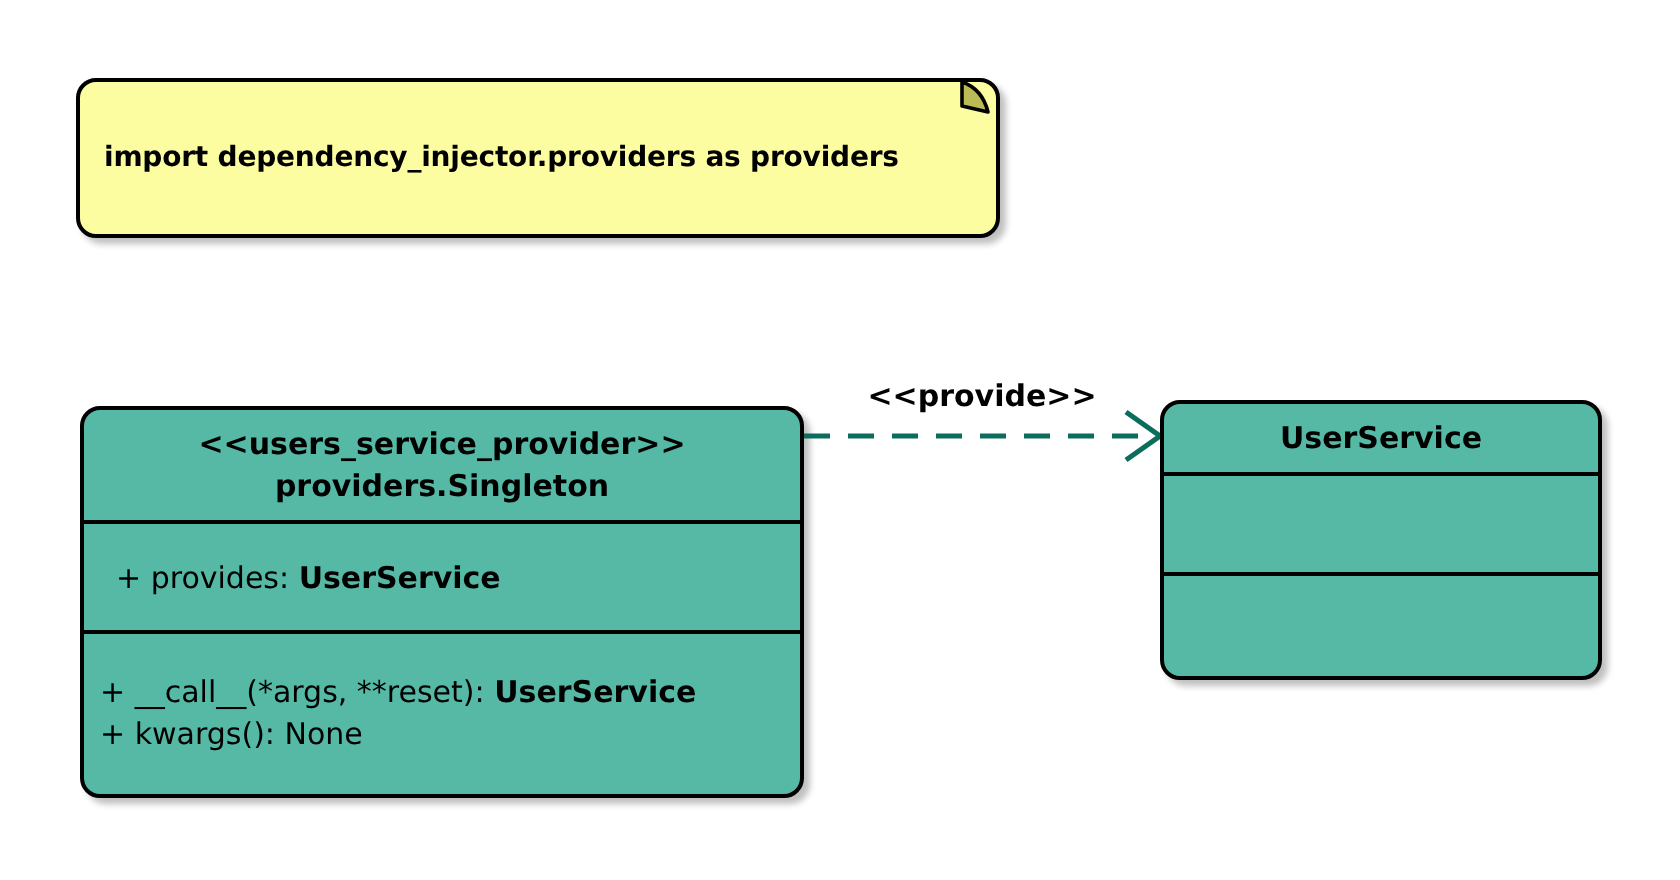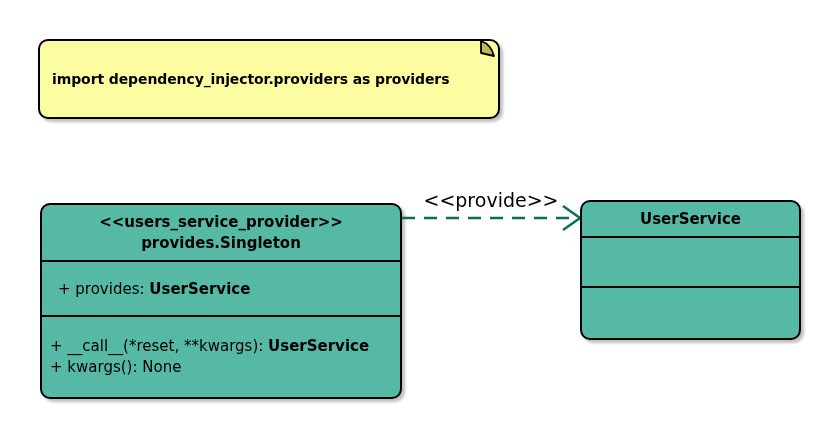--- a/index.html
+++ b/index.html
@@ -95,46 +95,47 @@
   #edge-svg {
     position: absolute;
     left: 400px; top: 196px;
     width: 184px; height: 44px;
   }
   .edge-label {
     position: absolute;
     left: 402px; top: 189px;
     width: 178px;
     text-align: center;
-    font-size: 19px;
+    font-size: 15px;
     white-space: nowrap;
+    font-weight: bold;
   }
 </style>
 </head>
 <body>
 
 <div id="canvas">
 
   <div class="note">
     <span class="note-text">import dependency_injector.providers as providers</span>
     <svg class="note-fold" viewBox="0 0 20 20" aria-hidden="true">
       <path d="M2 1 C 8 3, 13 8, 15 16 L 2 13 Z" fill="#BBBB55" stroke="#000000" stroke-width="1.8" stroke-linejoin="round"></path>
     </svg>
   </div>
 
   <div class="class-node" id="provider-node">
     <div class="compartment divided class-header">
       <span>&lt;&lt;users_service_provider&gt;&gt;</span>
-      <span>provides.Singleton</span>
+      <span>providers.Singleton</span>
     </div>
     <div class="compartment divided attrs-compartment">
       <span class="member-line"><span>+ provides: </span><b>UserService</b></span>
     </div>
     <div class="compartment methods-compartment">
-      <span class="member-line"><span>+ __call__(*reset, **kwargs): </span><b>UserService</b></span>
+      <span class="member-line"><span>+ __call__(*args, **reset): </span><b>UserService</b></span>
       <span class="member-line"><span>+ kwargs(): None</span><b></b></span>
     </div>
   </div>
 
   <svg id="edge-svg" aria-hidden="true">
     <line x1="2" y1="22" x2="170" y2="22" stroke="#0B6E5C" stroke-width="2.6" stroke-dasharray="13 9"></line>
     <polyline points="163,10 180,22 163,34" fill="none" stroke="#0B6E5C" stroke-width="2.6"></polyline>
   </svg>
   <div class="edge-label">&lt;&lt;provide&gt;&gt;</div>
 

